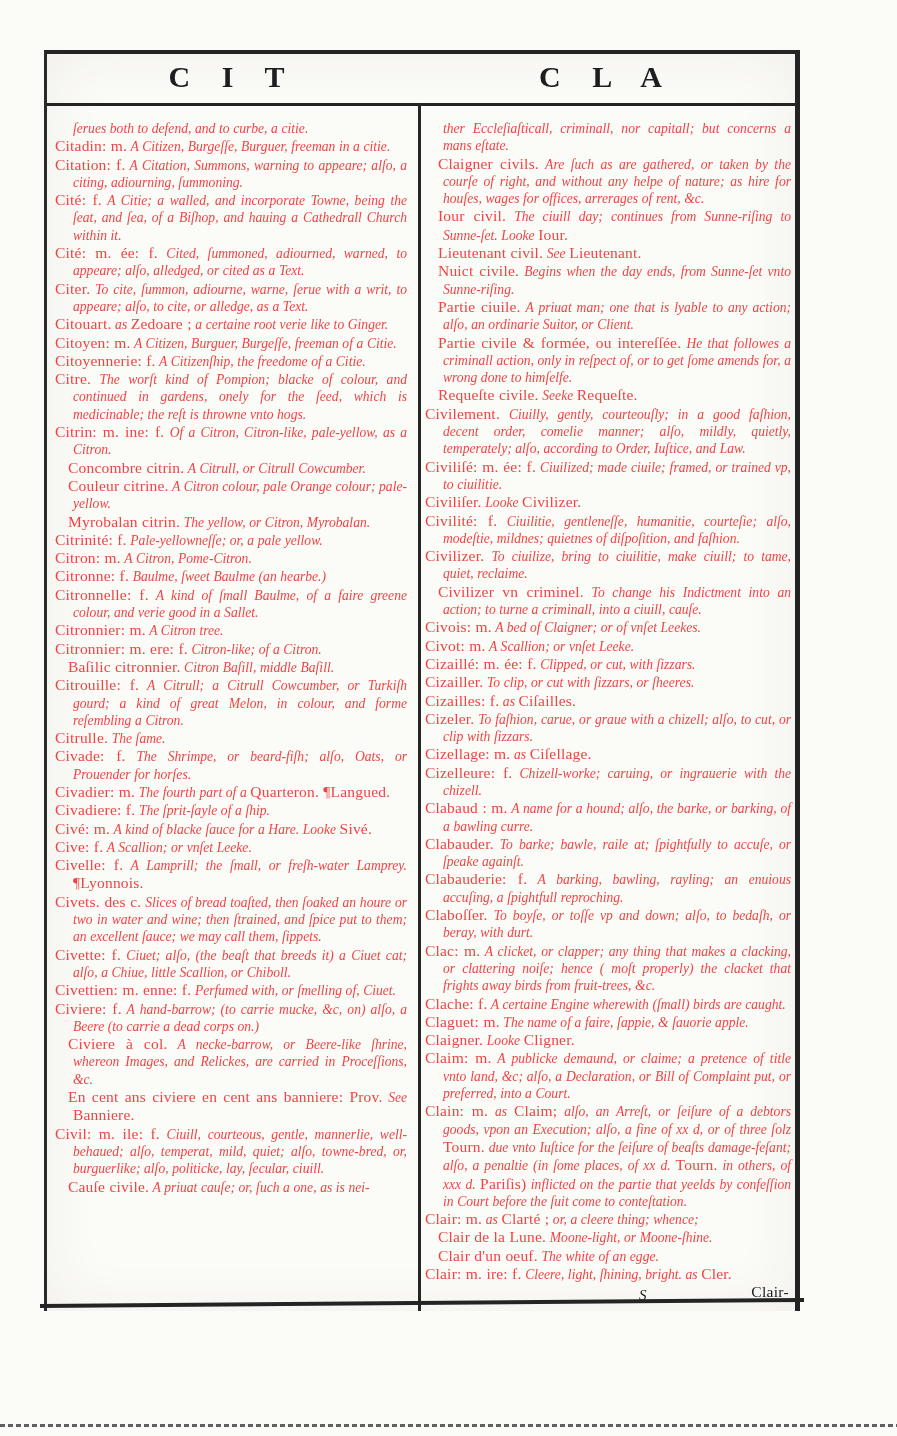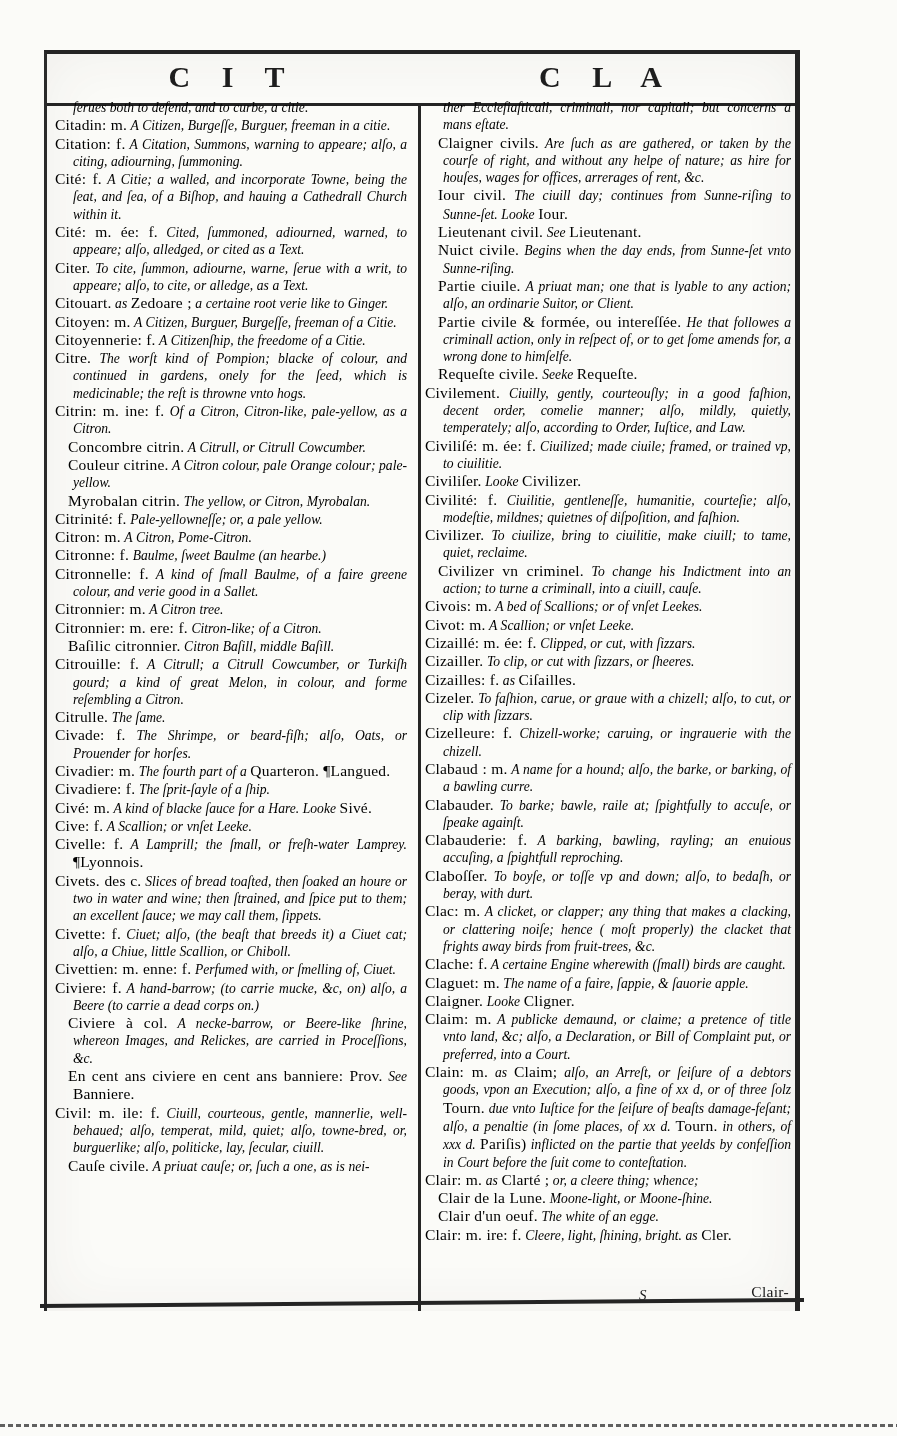--- a/index.html
+++ b/index.html
@@ -33,24 +33,24 @@
   .running-head.right{left:371px;width:377px;}
   .divider{
     position:absolute;left:371px;top:49px;bottom:0;width:3px;
     background:#262626;
   }
   .bottom-rule{
     position:absolute;left:40px;top:1301px;width:764px;height:4px;
     background:#242424;transform:rotate(-0.45deg);
   }
   .col{
-    position:absolute;top:45px;
+    position:absolute;top:66px;
     text-align:justify;
     font-size:13.6px;line-height:17.3px;
-    color:#000000;
+    color:#ef4444;
     word-spacing:0.2px;
   }
   .col-left{left:8px;width:352px;}
   .col-right{left:378px;width:366px;}
   .entry{padding-left:18px;text-indent:-18px;}
   .entry.sub{text-indent:-5px;}
   .entry.cont{text-indent:0;}
   .rm{font-style:normal;font-size:15.5px;letter-spacing:0.2px;}
   .it{font-style:italic;}
   .signature{
@@ -124,26 +124,27 @@
         <div class="entry sub"><span class="rm">Nuict civile.</span><span class="it"> Begins when the day ends, from Sunne-ſet vnto Sunne-riſing.</span></div>
         <div class="entry sub"><span class="rm">Partie ciuile.</span><span class="it"> A priuat man; one that is lyable to any action; alſo, an ordinarie Suitor, or Client.</span></div>
         <div class="entry sub"><span class="rm">Partie civile &amp; formée, ou intereſſée.</span><span class="it"> He that followes a criminall action, only in reſpect of, or to get ſome amends for, a wrong done to himſelfe.</span></div>
         <div class="entry sub"><span class="rm">Requeſte civile.</span><span class="it"> Seeke </span><span class="rm">Requeſte.</span></div>
         <div class="entry main"><span class="rm">Civilement.</span><span class="it"> Ciuilly, gently, courteouſly; in a good faſhion, decent order, comelie manner; alſo, mildly, quietly, temperately; alſo, according to Order, Iuſtice, and Law.</span></div>
         <div class="entry main"><span class="rm">Civiliſé: m. ée: f.</span><span class="it"> Ciuilized; made ciuile; framed, or trained vp, to ciuilitie.</span></div>
         <div class="entry main"><span class="rm">Civiliſer.</span><span class="it"> Looke </span><span class="rm">Civilizer.</span></div>
         <div class="entry main"><span class="rm">Civilité: f.</span><span class="it"> Ciuilitie, gentleneſſe, humanitie, courteſie; alſo, modeſtie, mildnes; quietnes of diſpoſition, and faſhion.</span></div>
         <div class="entry main"><span class="rm">Civilizer.</span><span class="it"> To ciuilize, bring to ciuilitie, make ciuill; to tame, quiet, reclaime.</span></div>
         <div class="entry sub"><span class="rm">Civilizer vn criminel.</span><span class="it"> To change his Indictment into an action; to turne a criminall, into a ciuill, cauſe.</span></div>
-        <div class="entry main"><span class="rm">Civois: m.</span><span class="it"> A bed of Scallions; or of vnſet Leekes.</span></div>
+        <div class="entry main"><span class="rm">Civois: m.</span><span class="it"> A bed of Claigner; or of vnſet Leekes.</span></div>
         <div class="entry main"><span class="rm">Civot: m.</span><span class="it"> A Scallion; or vnſet Leeke.</span></div>
         <div class="entry main"><span class="rm">Cizaillé: m. ée: f.</span><span class="it"> Clipped, or cut, with ſizzars.</span></div>
         <div class="entry main"><span class="rm">Cizailler.</span><span class="it"> To clip, or cut with ſizzars, or ſheeres.</span></div>
         <div class="entry main"><span class="rm">Cizailles: f.</span><span class="it"> as </span><span class="rm">Ciſailles.</span></div>
         <div class="entry main"><span class="rm">Cizeler.</span><span class="it"> To faſhion, carue, or graue with a chizell; alſo, to cut, or clip with ſizzars.</span></div>
+        <div class="entry main"><span class="rm">Cizellage: m.</span><span class="it"> as </span><span class="rm">Ciſellage.</span></div>
         <div class="entry main"><span class="rm">Cizelleure: f.</span><span class="it"> Chizell-worke; caruing, or ingrauerie with the chizell.</span></div>
         <div class="entry main"><span class="rm">Clabaud : m.</span><span class="it"> A name for a hound; alſo, the barke, or barking, of a bawling curre.</span></div>
         <div class="entry main"><span class="rm">Clabauder.</span><span class="it"> To barke; bawle, raile at; ſpightfully to accuſe, or ſpeake againſt.</span></div>
         <div class="entry main"><span class="rm">Clabauderie: f.</span><span class="it"> A barking, bawling, rayling; an enuious accuſing, a ſpightfull reproching.</span></div>
         <div class="entry main"><span class="rm">Claboſſer.</span><span class="it"> To boyſe, or toſſe vp and down; alſo, to bedaſh, or beray, with durt.</span></div>
         <div class="entry main"><span class="rm">Clac: m.</span><span class="it"> A clicket, or clapper; any thing that makes a clacking, or clattering noiſe; hence ( moſt properly) the clacket that frights away birds from fruit-trees, &amp;c.</span></div>
         <div class="entry main"><span class="rm">Clache: f.</span><span class="it"> A certaine Engine wherewith (ſmall) birds are caught.</span></div>
         <div class="entry main"><span class="rm">Claguet: m.</span><span class="it"> The name of a faire, ſappie, &amp; ſauorie apple.</span></div>
         <div class="entry main"><span class="rm">Claigner.</span><span class="it"> Looke </span><span class="rm">Cligner.</span></div>
         <div class="entry main"><span class="rm">Claim: m.</span><span class="it"> A publicke demaund, or claime; a pretence of title vnto land, &amp;c; alſo, a Declaration, or Bill of Complaint put, or preferred, into a Court.</span></div>

